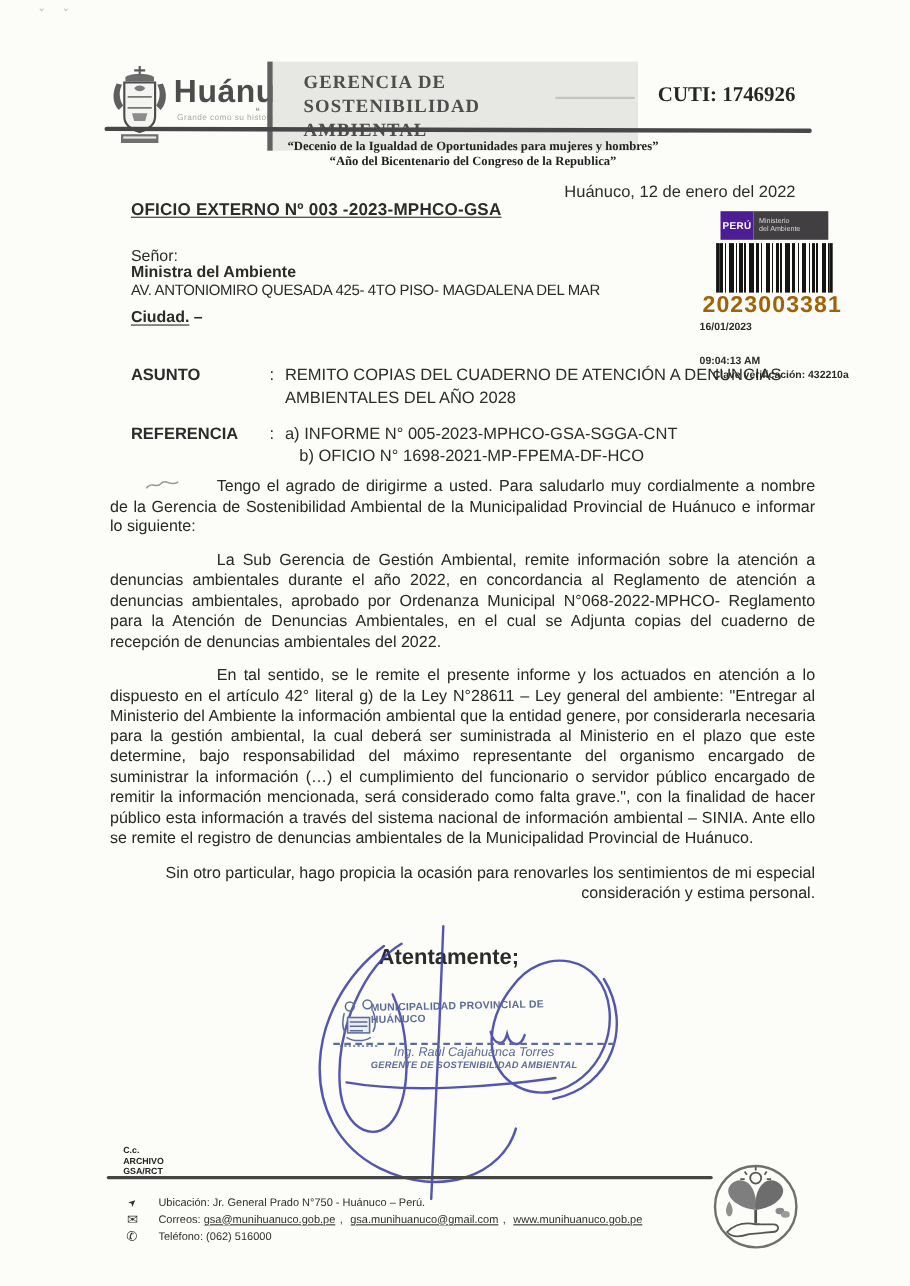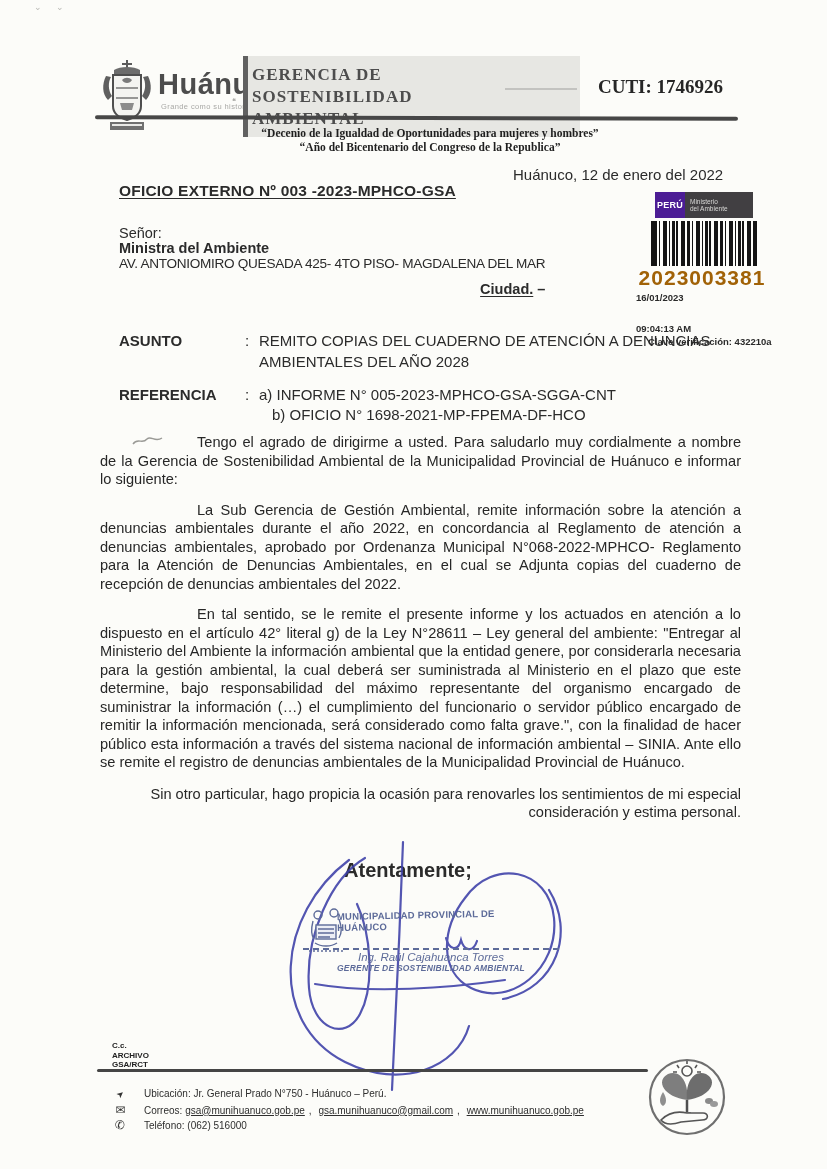--- a/index.html
+++ b/index.html
@@ -10,21 +10,21 @@
   }
   .abs{position:absolute;}
   
   .arms-logo{left:100px;top:58px;}
   .brand{left:158px;top:68px;font-size:29px;font-weight:bold;color:#4c4c4c;letter-spacing:.5px;}
   .brand-tagline{left:161px;top:102px;font-size:7.5px;color:#a9a9a6;letter-spacing:.4px;}
   .brand-drops{left:232px;top:97px;font-size:8px;color:#7d7d7a;letter-spacing:-1px;}
   .divider-v{left:243px;top:56px;width:5px;height:81px;background:#616161;}
   .dept-band{
     left:248px;top:56px;width:332px;height:81px;background:#e7e7e3;
-    display:flex;flex-direction:column;justify-content:center;padding-left:4px;box-sizing:border-box;
+    display:flex;flex-direction:column;justify-content:center;padding-left:28px;box-sizing:border-box;
     font-family:"Liberation Serif", serif;font-weight:bold;font-size:17px;line-height:22px;
     color:#4d4d4d;letter-spacing:1px;
   }
   .cuti{left:598px;top:76px;font-family:"Liberation Serif", serif;font-weight:bold;font-size:19px;color:#262626;}
   .scan-dash{left:505px;top:88px;width:72px;height:2px;background:#c3c3c0;}
   .header-rule{left:95px;top:116px;width:643px;height:3.5px;background:#474747;border-radius:2px;transform:rotate(.15deg);}
   .mottos{
     left:150px;top:126px;width:560px;text-align:center;
     font-family:"Liberation Serif", serif;font-weight:bold;font-size:11.5px;line-height:14px;color:#1f1f1f;
   }
@@ -45,21 +45,21 @@
       #141414 18px 21px,#fcfcf9 21px 22px,#141414 22px 24px,#fcfcf9 24px 27px,
       #141414 27px 31px,#fcfcf9 31px 33px);
   }
   .stamp-number{margin-left:2px;width:128px;text-align:center;font-size:21px;font-weight:bold;letter-spacing:1px;color:#a16207;}
   .stamp-datetime{display:flex;gap:20px;margin-left:0;font-size:9.5px;font-weight:bold;color:#2a2a2a;margin-top:2px;flex-direction:column;}
   .stamp-verif{margin-left:12px;font-size:9.5px;font-weight:bold;color:#2a2a2a;margin-top:2px;}
   
   .addressee{left:119px;top:226px;font-size:14.5px;line-height:15.2px;}
   .addr-bold{font-weight:bold;}
   .addr-street{font-size:13.6px;letter-spacing:-.3px;}
-  .city-line{margin-top:10px;font-weight:bold;text-align:right;}
+  .city-line{margin-top:10px;font-weight:bold;}
   .city-word{text-decoration:underline;text-underline-offset:2px;}
   
   .meta-row{display:flex;font-size:15px;line-height:21px;}
   .asunto-row{left:119px;top:330px;}
   .ref-row{left:119px;top:385px;line-height:20px;}
   .meta-label{width:126px;font-weight:bold;flex:none;}
   .meta-colon{width:14px;flex:none;}
   .meta-body{width:496px;}
   .ref-item2{padding-left:13px;}
   

